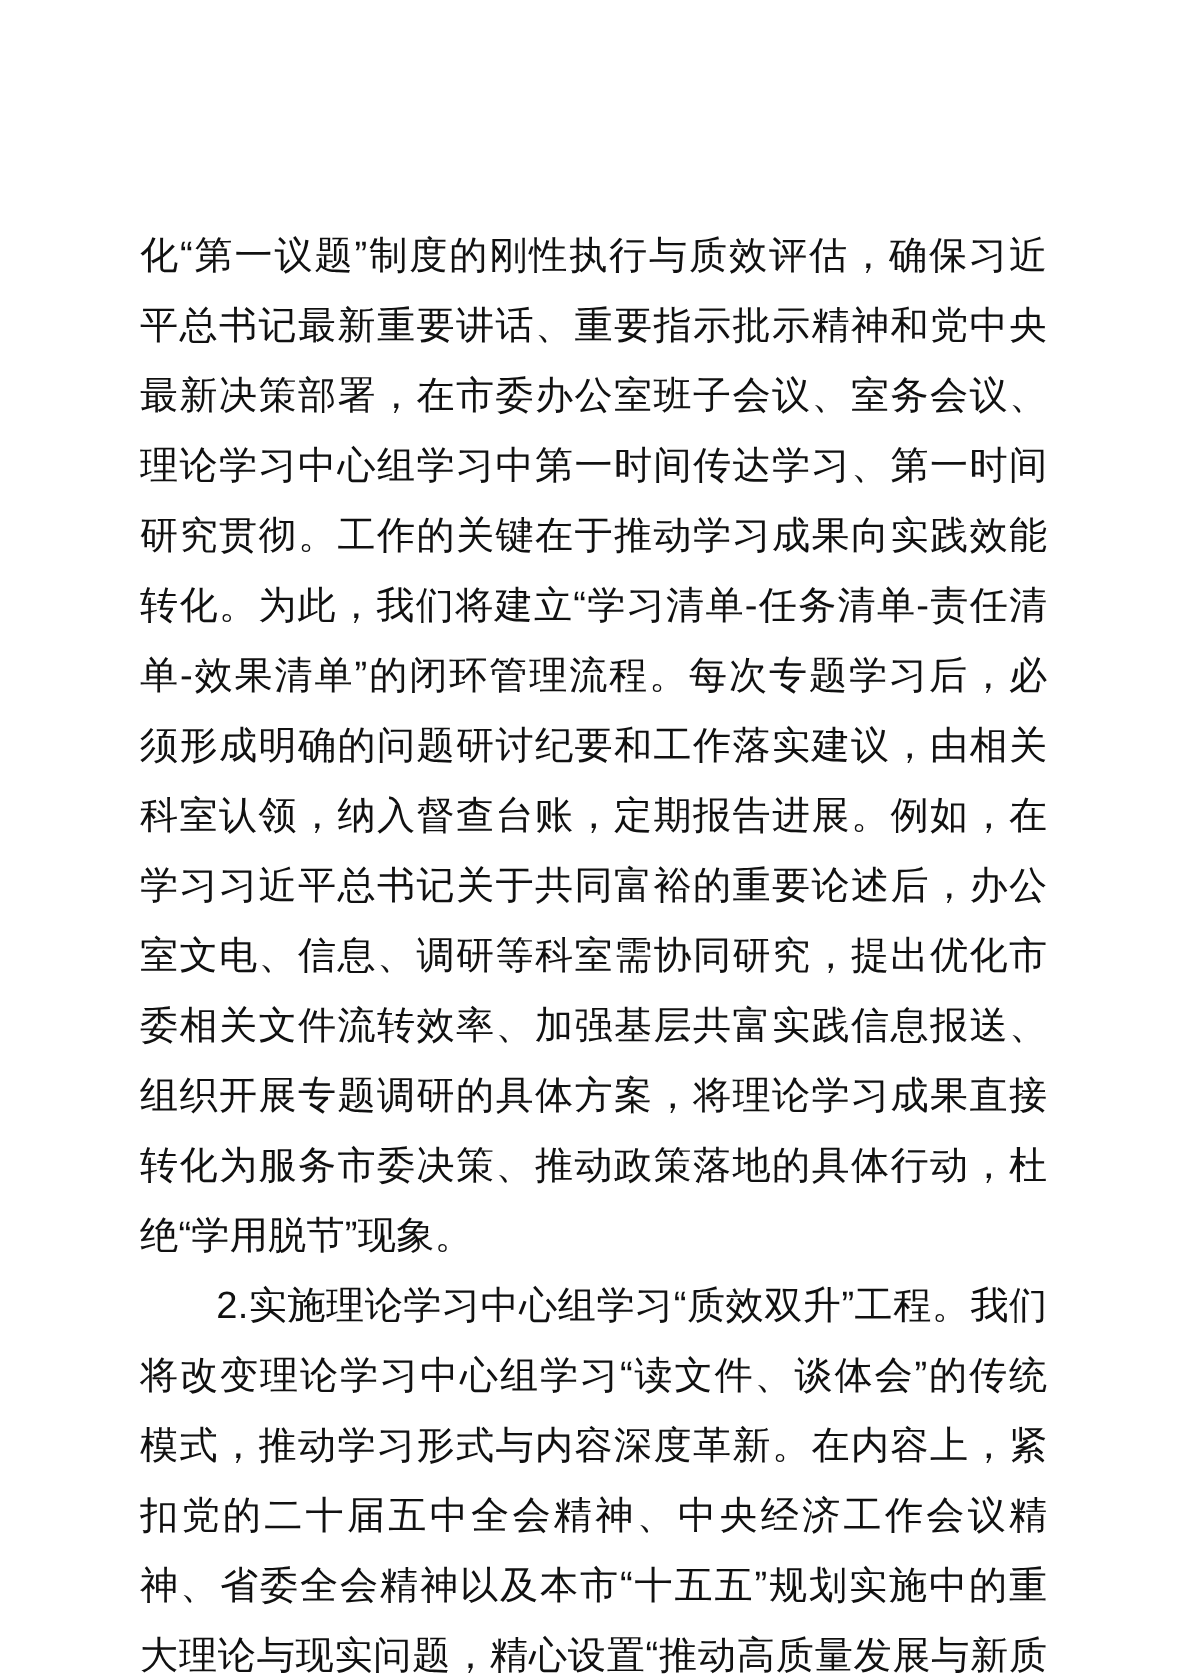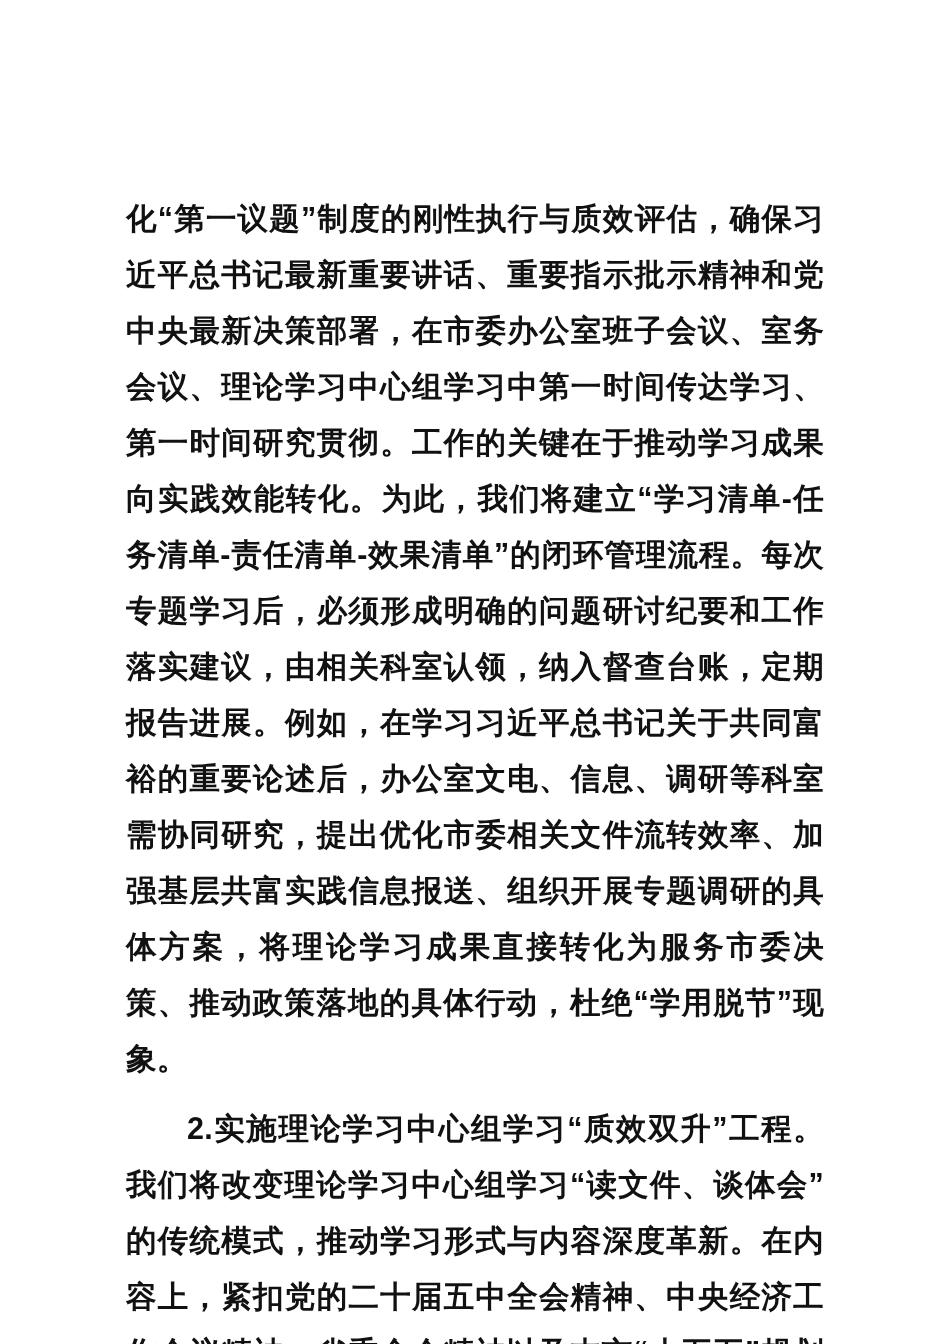--- a/index.html
+++ b/index.html
@@ -25,23 +25,22 @@
   }
   .doc-body {
     font-size: 30.5px;
     line-height: 56px;
     letter-spacing: 0.2px;
     text-align: justify;
     text-justify: inter-ideograph;
     color: #111111;
   }
   .para {
-    margin: 14px;
+    margin: 0;
     text-indent: 0;
-    font-weight: bold;
   }
   .para + .para {
     margin-top: 0;
   }
   .para-indent {
     text-indent: 2em;
   }
 </style>
 </head>
 <body>

